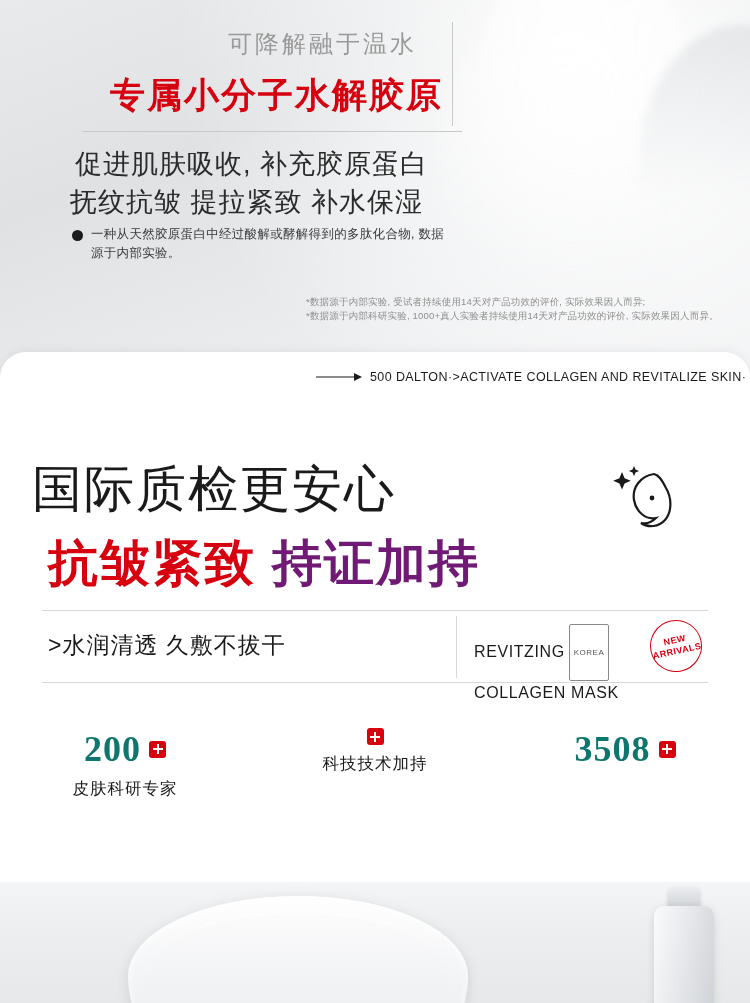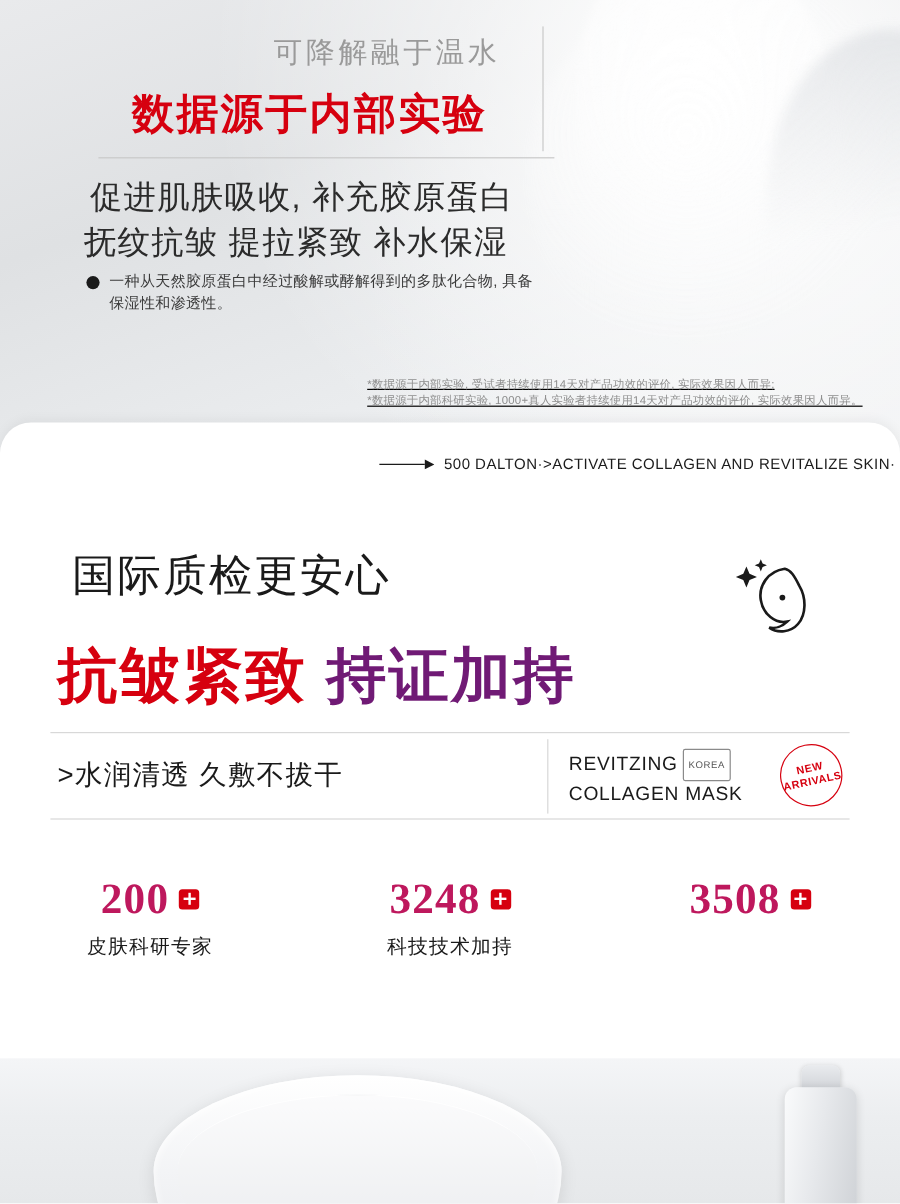--- a/index.html
+++ b/index.html
@@ -80,48 +80,47 @@
   }
   .bullet-dot {
     width:11px; height:11px; border-radius:50%;
     background:#1a1a1a; margin-top:5px; flex:none;
   }
   .bullet-text {
     font-size:12.5px; color:#3a3a3a; line-height:19px; letter-spacing:.3px;
   }
 
   .footnotes {
-    position:absolute; left:306px; top:314px;
+    position:absolute; left:306px; top:295px;
     text-align:left;
-    text-decoration:underline;
   }
   .footnotes div {
     font-size:9.5px; color:#8e8e8e; line-height:14px; letter-spacing:.2px;
   }
 
   
   .card {
     position:absolute; left:0; top:352px; width:750px; height:530px;
     background:#ffffff;
     border-top-left-radius:26px; border-top-right-radius:26px;
     box-shadow:0 -2px 10px rgba(0,0,0,.05);
   }
   .dalton-row {
-    position:absolute; left:316px; top:28px;
+    position:absolute; left:316px; top:18px;
     display:flex; align-items:center; gap:8px;text-align:right;
   }
   .arrow-svg { display:block; }
   .dalton-text {
     font-size:12.5px; color:#1b1b1b; letter-spacing:.4px;
     font-family:"Liberation Sans", sans-serif;
   }
 
   .big-title {
-    position:absolute; left:60px; top:104px;
-    font-size:36px; color:#1a1a1a; letter-spacing:2px;
+    position:absolute; left:32px; top:104px;
+    font-size:50px; color:#1a1a1a; letter-spacing:2px;
   }
   .big-title-2 {
     position:absolute; left:48px; top:178px;
     font-size:50px; letter-spacing:2px; font-weight:bold;
   }
   .big-title-2 .red { color:#d6000f; }
   .big-title-2 .dark { color:#701a75; }
 
   .face-icon {
     position:absolute; right:70px; top:112px;
@@ -141,42 +140,42 @@
     position:absolute; left:48px; top:278px;
     font-size:23px; color:#1a1a1a; letter-spacing:1px;
   }
   .brand-en {
     position:absolute; left:474px; top:272px;
     font-size:16px; color:#1a1a1a; letter-spacing:.6px; line-height:23px;
   }
   .korea-badge {
     display:inline-block;
     border:1px solid #8a8a8a; border-radius:2px;
-    font-size:8px; color:#555; padding:1px 4px;
+    font-size:8px; color:#555; padding:16px 4px;
     vertical-align:middle; margin-left:4px; letter-spacing:.5px;
   }
   .new-badge {
     position:absolute; right:48px; top:268px;
     width:52px; height:52px; border-radius:50%;
     border:1.5px solid #d6000f; color:#d6000f;
     display:flex; flex-direction:column; align-items:center; justify-content:center;
     font-size:9px; font-weight:bold; line-height:11px; letter-spacing:.5px;
     transform:rotate(-12deg);
   }
 
   .stats {
     position:absolute; left:0; top:376px; width:750px;
     display:flex;
   }
   .stat { flex:1; text-align:center; }
   .stat .num-row {
     display:flex; align-items:center; justify-content:center; gap:8px;
   }
   .stat .num {
-    font-size:36px; font-weight:bold; color:#be185d; letter-spacing:1px;
+    font-size:36px; font-weight:bold; color:#0f766e; letter-spacing:1px;
     font-family:"Liberation Serif", serif;
   }
   .plus {
     width:17px; height:17px; background:#d6000f; border-radius:3px;
     position:relative; flex:none;
   }
   .plus::before, .plus::after {
     content:""; position:absolute; background:#fff;
   }
   .plus::before { left:3.5px; top:7.5px; width:10px; height:2px; }
@@ -225,29 +224,29 @@
     <div class="b1"></div>
     <div class="b2"></div>
     <div class="b3"></div>
   </div>
 
   <div class="top">
 
     <div class="kicker">可降解融于温水</div>
     <div class="vrule"></div>
 
-    <div class="headline-red">数据源于内部实验</div>
+    <div class="headline-red">专属小分子水解胶原</div>
     <div class="hr-thin"></div>
 
     <div class="sub1">促进肌肤吸收, 补充胶原蛋白</div>
     <div class="sub2">抚纹抗皱 提拉紧致 补水保湿</div>
 
     <div class="bullet-row">
       <span class="bullet-dot"></span>
-      <span class="bullet-text">一种从天然胶原蛋白中经过酸解或酵解得到的多肽化合物, 具备保湿性和渗透性。</span>
+      <span class="bullet-text">一种从天然胶原蛋白中经过酸解或酵解得到的多肽化合物, 数据源于内部实验。</span>
     </div>
 
     <div class="footnotes">
       <div>*数据源于内部实验, 受试者持续使用14天对产品功效的评价, 实际效果因人而异;</div>
       <div>*数据源于内部科研实验, 1000+真人实验者持续使用14天对产品功效的评价, 实际效果因人而异。</div>
     </div>
   </div>
 
   <div class="card">
 
@@ -290,21 +289,20 @@
     <div class="stats">
       <div class="stat">
         <div class="num-row">
           <span class="num">200</span>
           <span class="plus"></span>
         </div>
         <div class="cap">皮肤科研专家</div>
       </div>
       <div class="stat">
         <div class="num-row">
-          <span class="num">3248</span>
           <span class="plus"></span>
         </div>
         <div class="cap">科技技术加持</div>
       </div>
       <div class="stat">
         <div class="num-row">
           <span class="num">3508</span>
           <span class="plus"></span>
         </div>
       </div>

